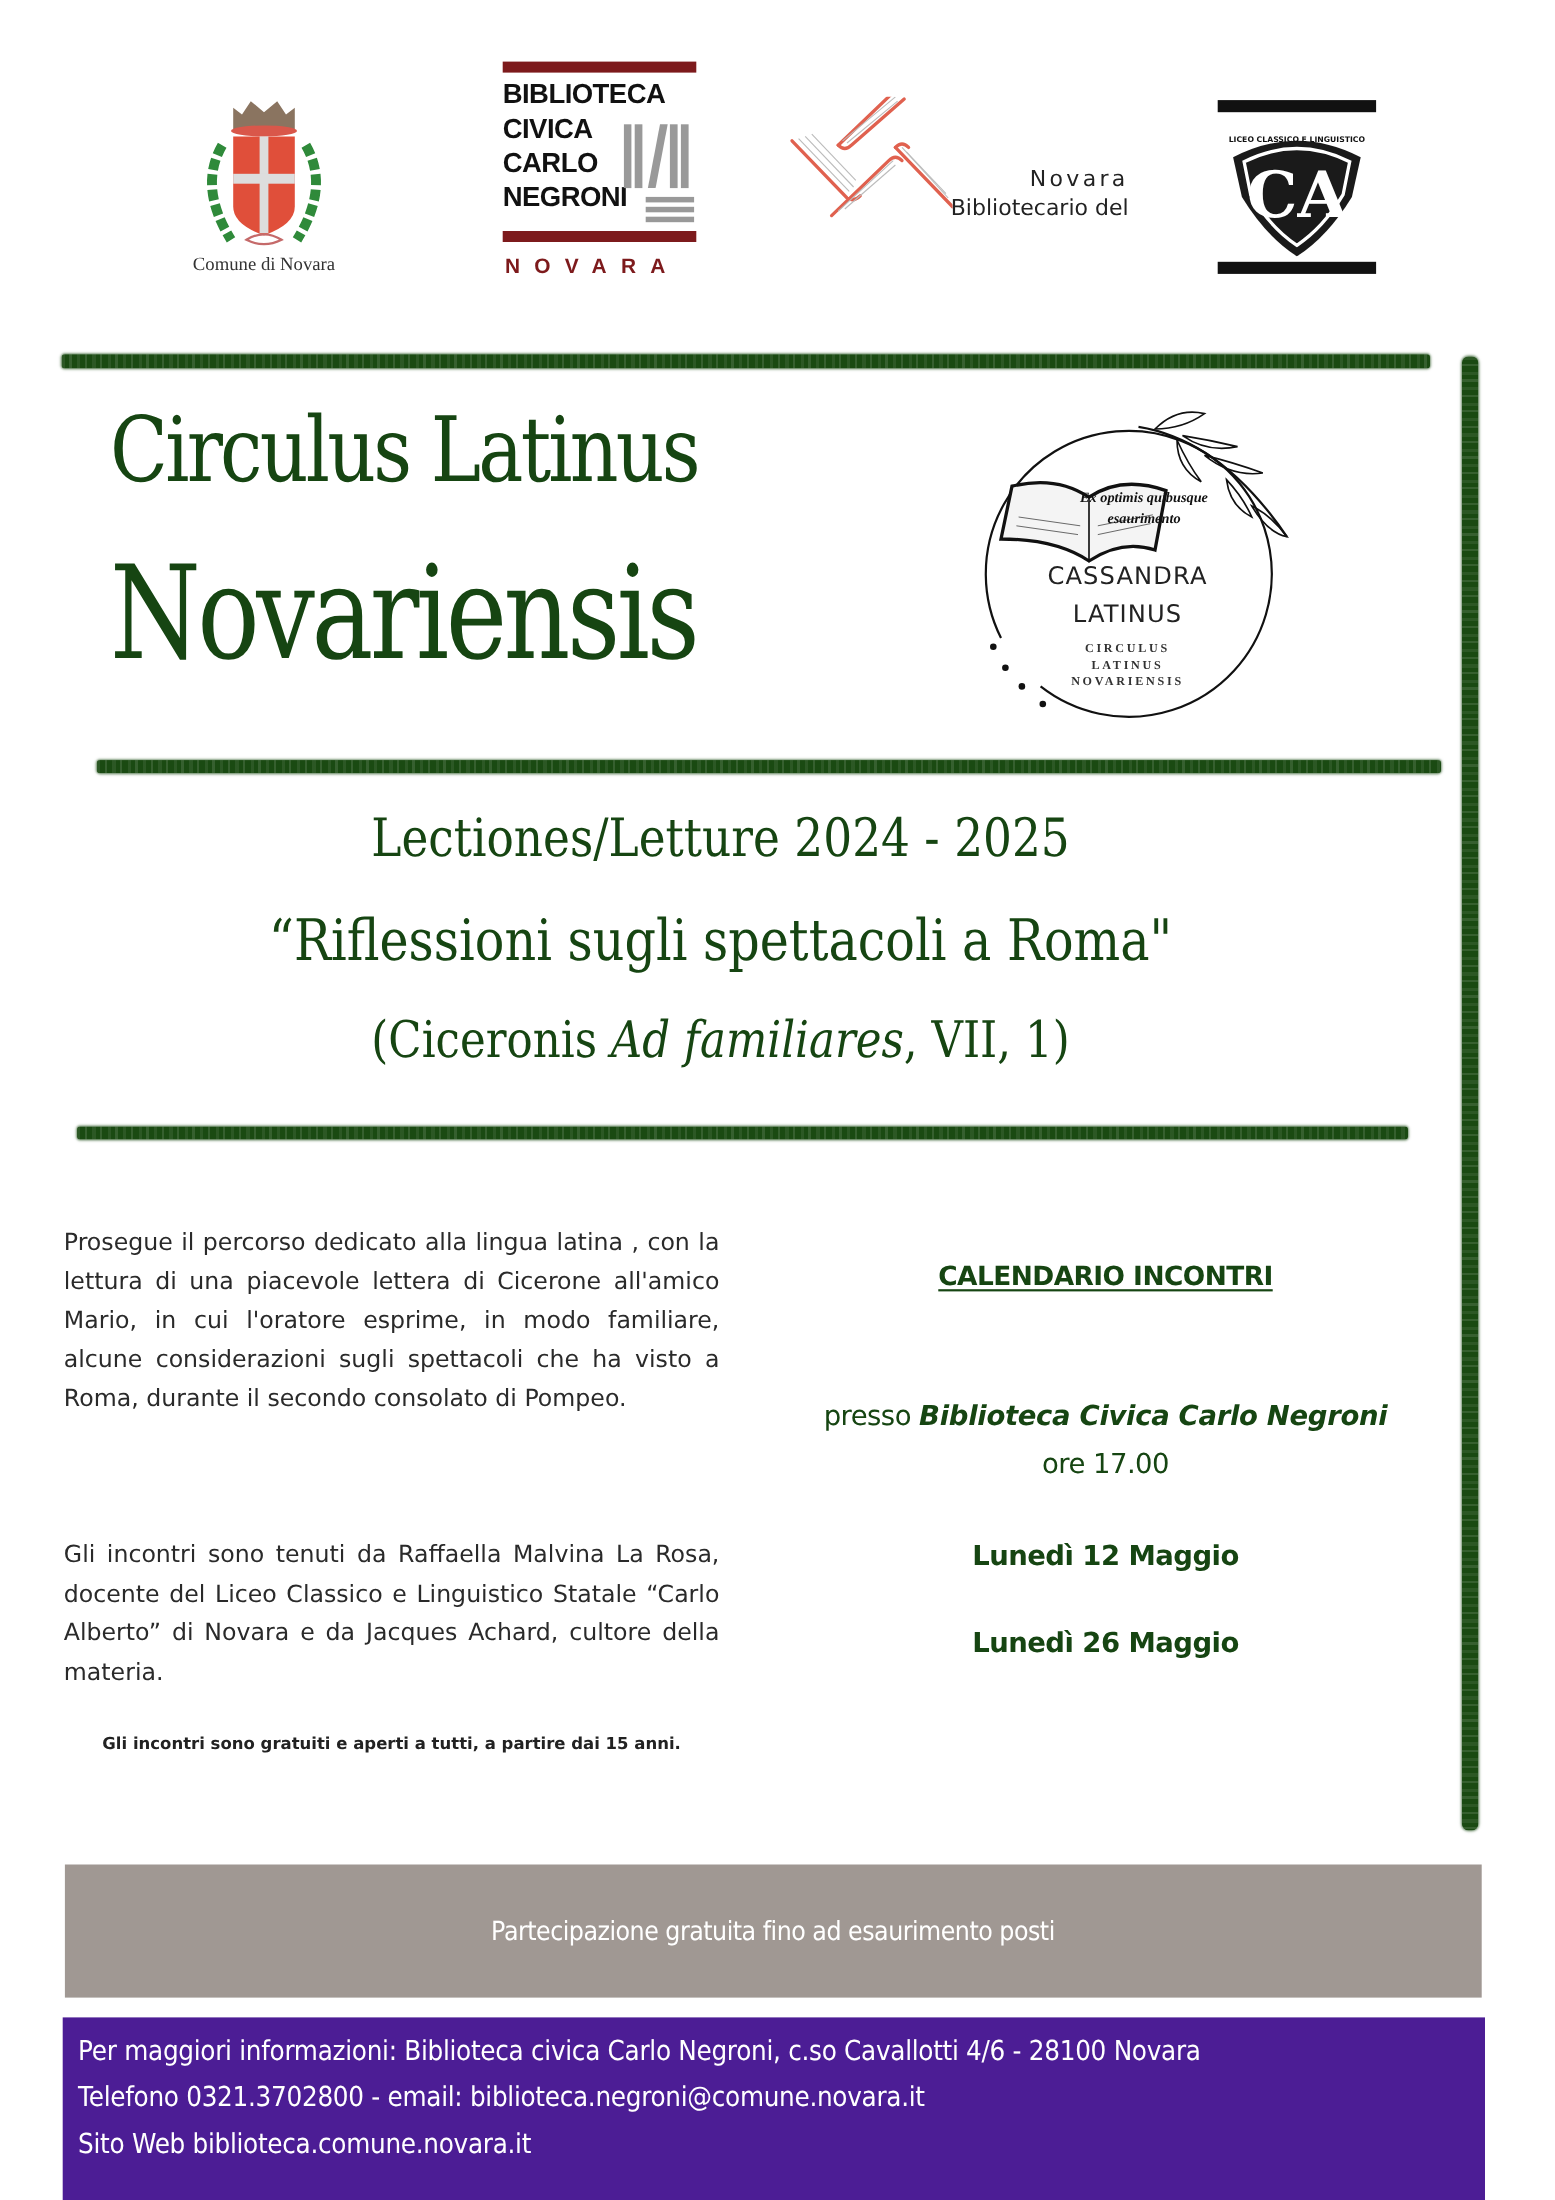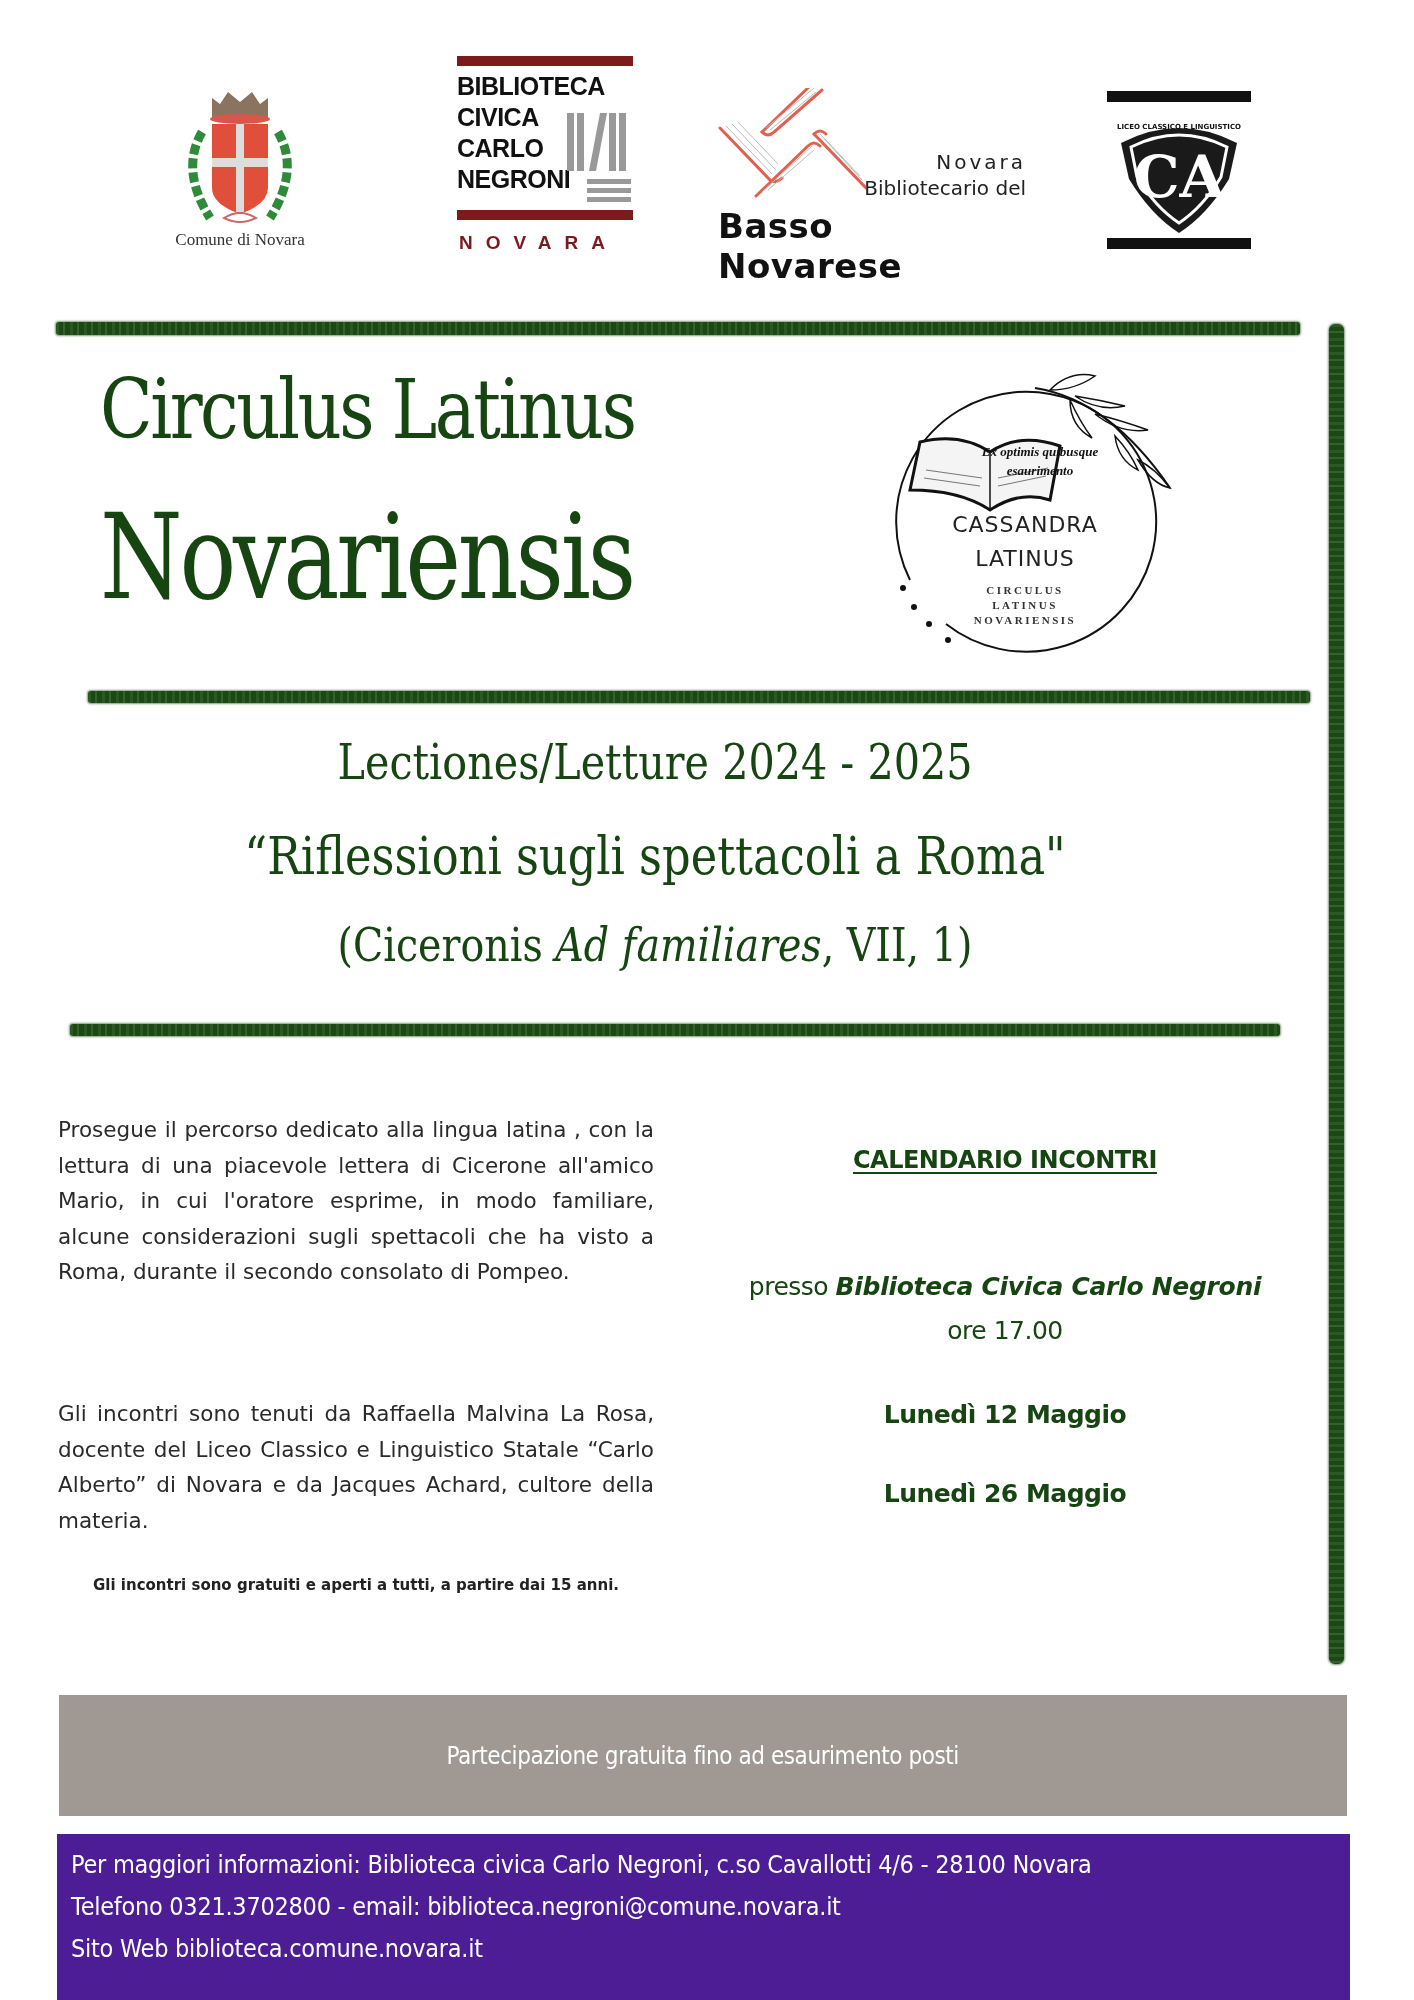--- a/index.html
+++ b/index.html
@@ -123,21 +123,20 @@
       <path d="M50 40 L98 0"></path>
         <path d="M54 42 L100 4"></path>
       <path d="M46 104 L96 58"></path>
         <path d="M52 102 L98 62"></path>
       <path d="M104 46 L146 92"></path>
         <path d="M108 50 L144 88"></path>
     </g>
   </svg>
   <div class="basso-small" style="top:62px; letter-spacing:3px">Novara</div>
   <div class="basso-small" style="top:88px">Bibliotecario del</div>
-  <div class="basso-big">Basso Novarese</div>
 </div>
 
 <div class="abs logo-liceo">
   <div class="liceo-bar" style="top:0"></div>
   <svg width="144" height="130" viewBox="0 0 144 130" style="position:absolute;left:0;top:14px">
     <path d="M14 38 Q72 8 130 38 L122 74 Q100 110 72 128 Q44 110 22 74 Z" fill="#1a1a1a"></path>
     <path d="M24 42 Q72 18 120 42 L114 72 Q96 102 72 118 Q48 102 30 72 Z" fill="none" stroke="#fff" stroke-width="3"></path>
     <text x="72" y="92" font-family="DejaVu Serif, serif" font-weight="bold" font-size="58" fill="#fff" text-anchor="middle">CA</text>
     <text x="72" y="24" font-family="DejaVu Sans, sans-serif" font-weight="bold" font-size="7" fill="#111" text-anchor="middle">LICEO CLASSICO E LINGUISTICO</text>
   </svg>

